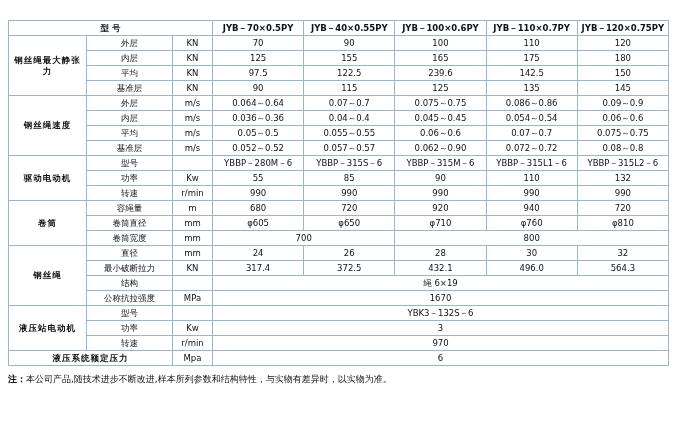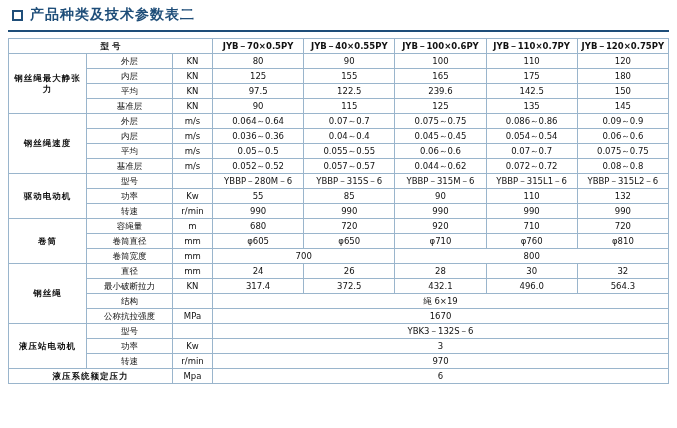--- a/index.html
+++ b/index.html
@@ -42,21 +42,21 @@
     font-size: 14px;
     font-weight: bold;
     color: #1f4e79;
     letter-spacing: 1px;
     font-family: "DejaVu Sans", "Liberation Sans", sans-serif;
   }
   
   table.spec {
     border-collapse: collapse;
     width: 661px;
-    margin-top: 6px;
+    margin-top: 20px;
     table-layout: fixed;
     padding-left: 36px;
   }
   table.spec td {
     border: 1px solid #9ab5cc;
     text-align: center;
     vertical-align: middle;
     height: 14px;
     line-height: 11px;
     padding: 0 1px;
@@ -100,24 +100,20 @@
   }
   .note b {
     font-weight: bold;
   }
 </style>
 </head>
 <body>
 
 <div class="page">
 
-  <div class="title-bar">
-    <span class="title-square"></span>
-    <span class="title-text">产品种类及技术参数表二</span>
-  </div>
 
   <table class="spec">
     <colgroup>
       <col class="col-grp">
         <col class="col-lbl">
         <col class="col-unit">
       <col>
         <col>
         <col>
         <col>
@@ -131,21 +127,21 @@
         <td class="hdr">JYB－40×0.55PY</td>
         <td class="hdr">JYB－100×0.6PY</td>
         <td class="hdr">JYB－110×0.7PY</td>
         <td class="hdr">JYB－120×0.75PY</td>
       </tr>
 
       <tr>
         <td class="grp" rowspan="4">钢丝绳最大静张力</td>
         <td class="lbl">外层</td>
         <td class="unit">KN</td>
-        <td class="val">80</td>
+        <td class="val">70</td>
         <td class="val">90</td>
         <td class="val">100</td>
         <td class="val">110</td>
         <td class="val">120</td>
       </tr>
       <tr>
         <td class="lbl">内层</td>
         <td class="unit">KN</td>
         <td class="val">125</td>
         <td class="val">155</td>
@@ -198,21 +194,21 @@
         <td class="val">0.055～0.55</td>
         <td class="val">0.06～0.6</td>
         <td class="val">0.07～0.7</td>
         <td class="val">0.075～0.75</td>
       </tr>
       <tr>
         <td class="lbl">基准层</td>
         <td class="unit">m/s</td>
         <td class="val">0.052～0.52</td>
         <td class="val">0.057～0.57</td>
-        <td class="val">0.044～0.62</td>
+        <td class="val">0.062～0.90</td>
         <td class="val">0.072～0.72</td>
         <td class="val">0.08～0.8</td>
       </tr>
 
       <tr>
         <td class="grp" rowspan="3">驱动电动机</td>
         <td class="lbl">型号</td>
         <td class="unit"></td>
         <td class="val">YBBP－280M－6</td>
         <td class="val">YBBP－315S－6</td>
@@ -239,21 +235,21 @@
         <td class="val">990</td>
       </tr>
 
       <tr>
         <td class="grp" rowspan="3">卷筒</td>
         <td class="lbl">容绳量</td>
         <td class="unit">m</td>
         <td class="val">680</td>
         <td class="val">720</td>
         <td class="val">920</td>
-        <td class="val">710</td>
+        <td class="val">940</td>
         <td class="val">720</td>
       </tr>
       <tr>
         <td class="lbl">卷筒直径</td>
         <td class="unit">mm</td>
         <td class="val">φ605</td>
         <td class="val">φ650</td>
         <td class="val">φ710</td>
         <td class="val">φ760</td>
         <td class="val">φ810</td>
@@ -313,14 +309,17 @@
       </tr>
 
       <tr>
         <td class="grp" colspan="2">液压系统额定压力</td>
         <td class="unit">Mpa</td>
         <td class="val" colspan="5">6</td>
       </tr>
     </tbody>
   </table>
 
+  <div class="note">
+    <b>注：</b><span>本公司产品,随技术进步不断改进,样本所列参数和结构特性，与实物有差异时，以实物为准。</span>
+  </div>
 
 </div>
 
 </body></html>

